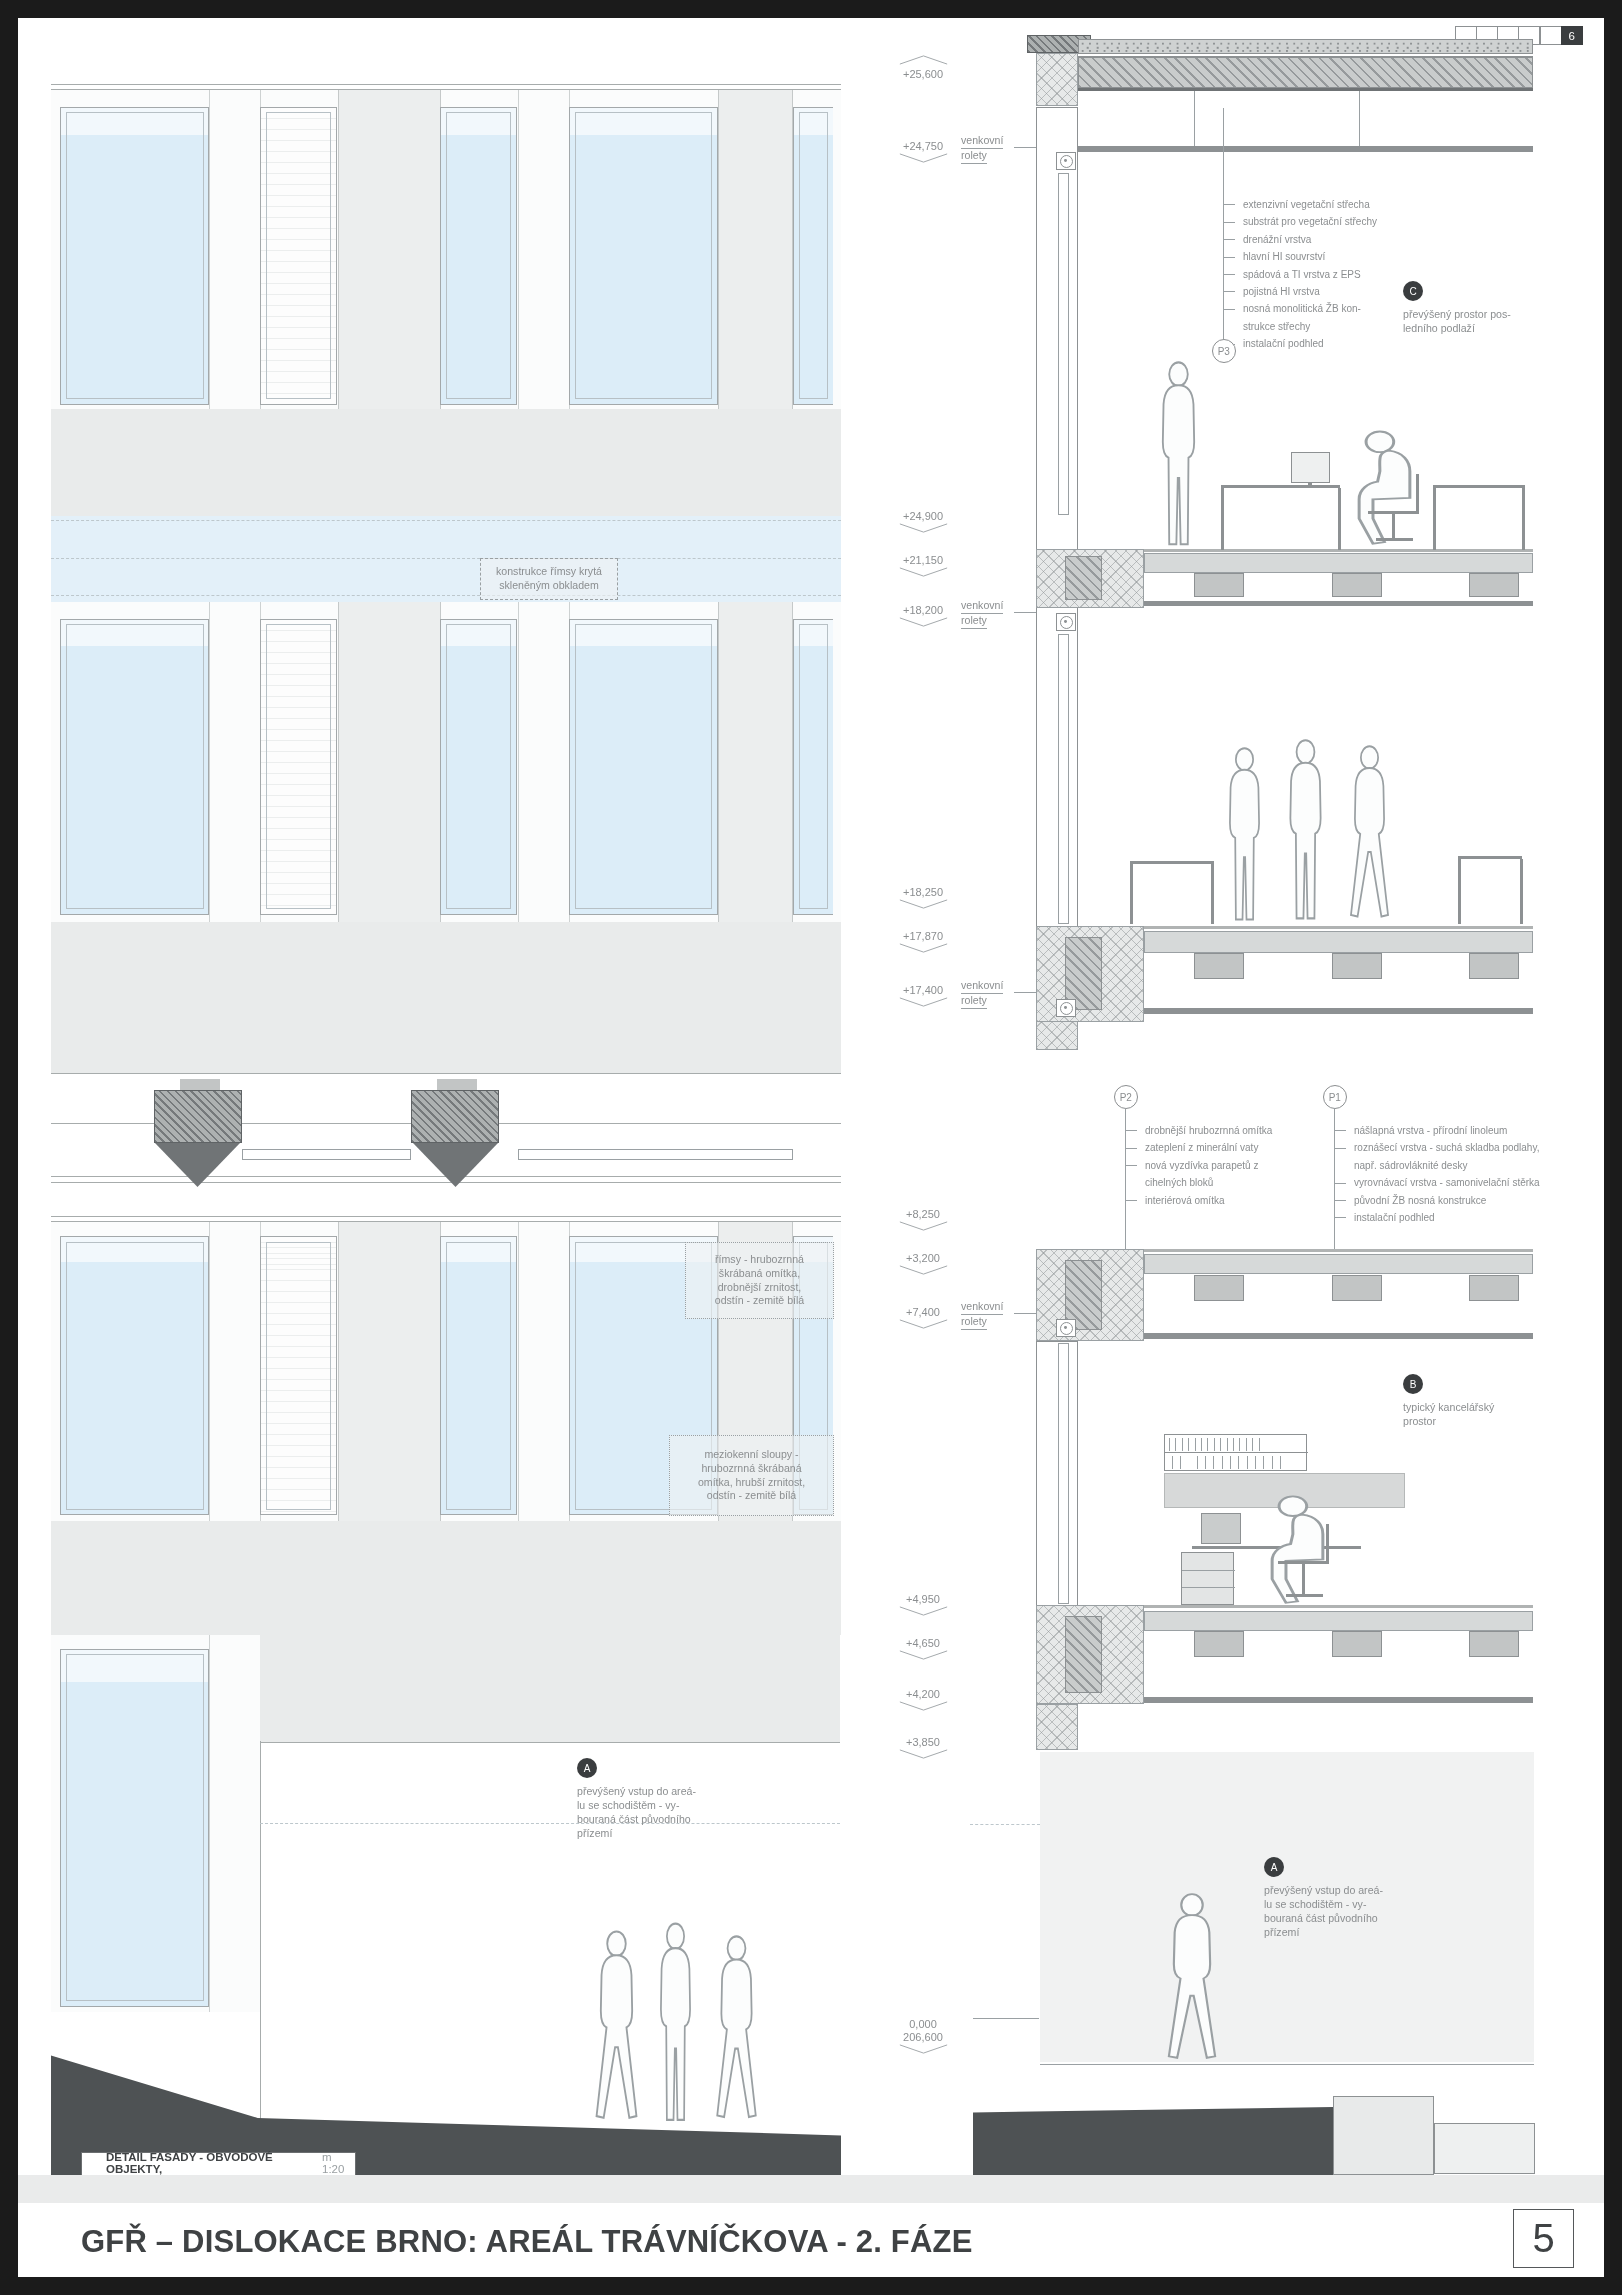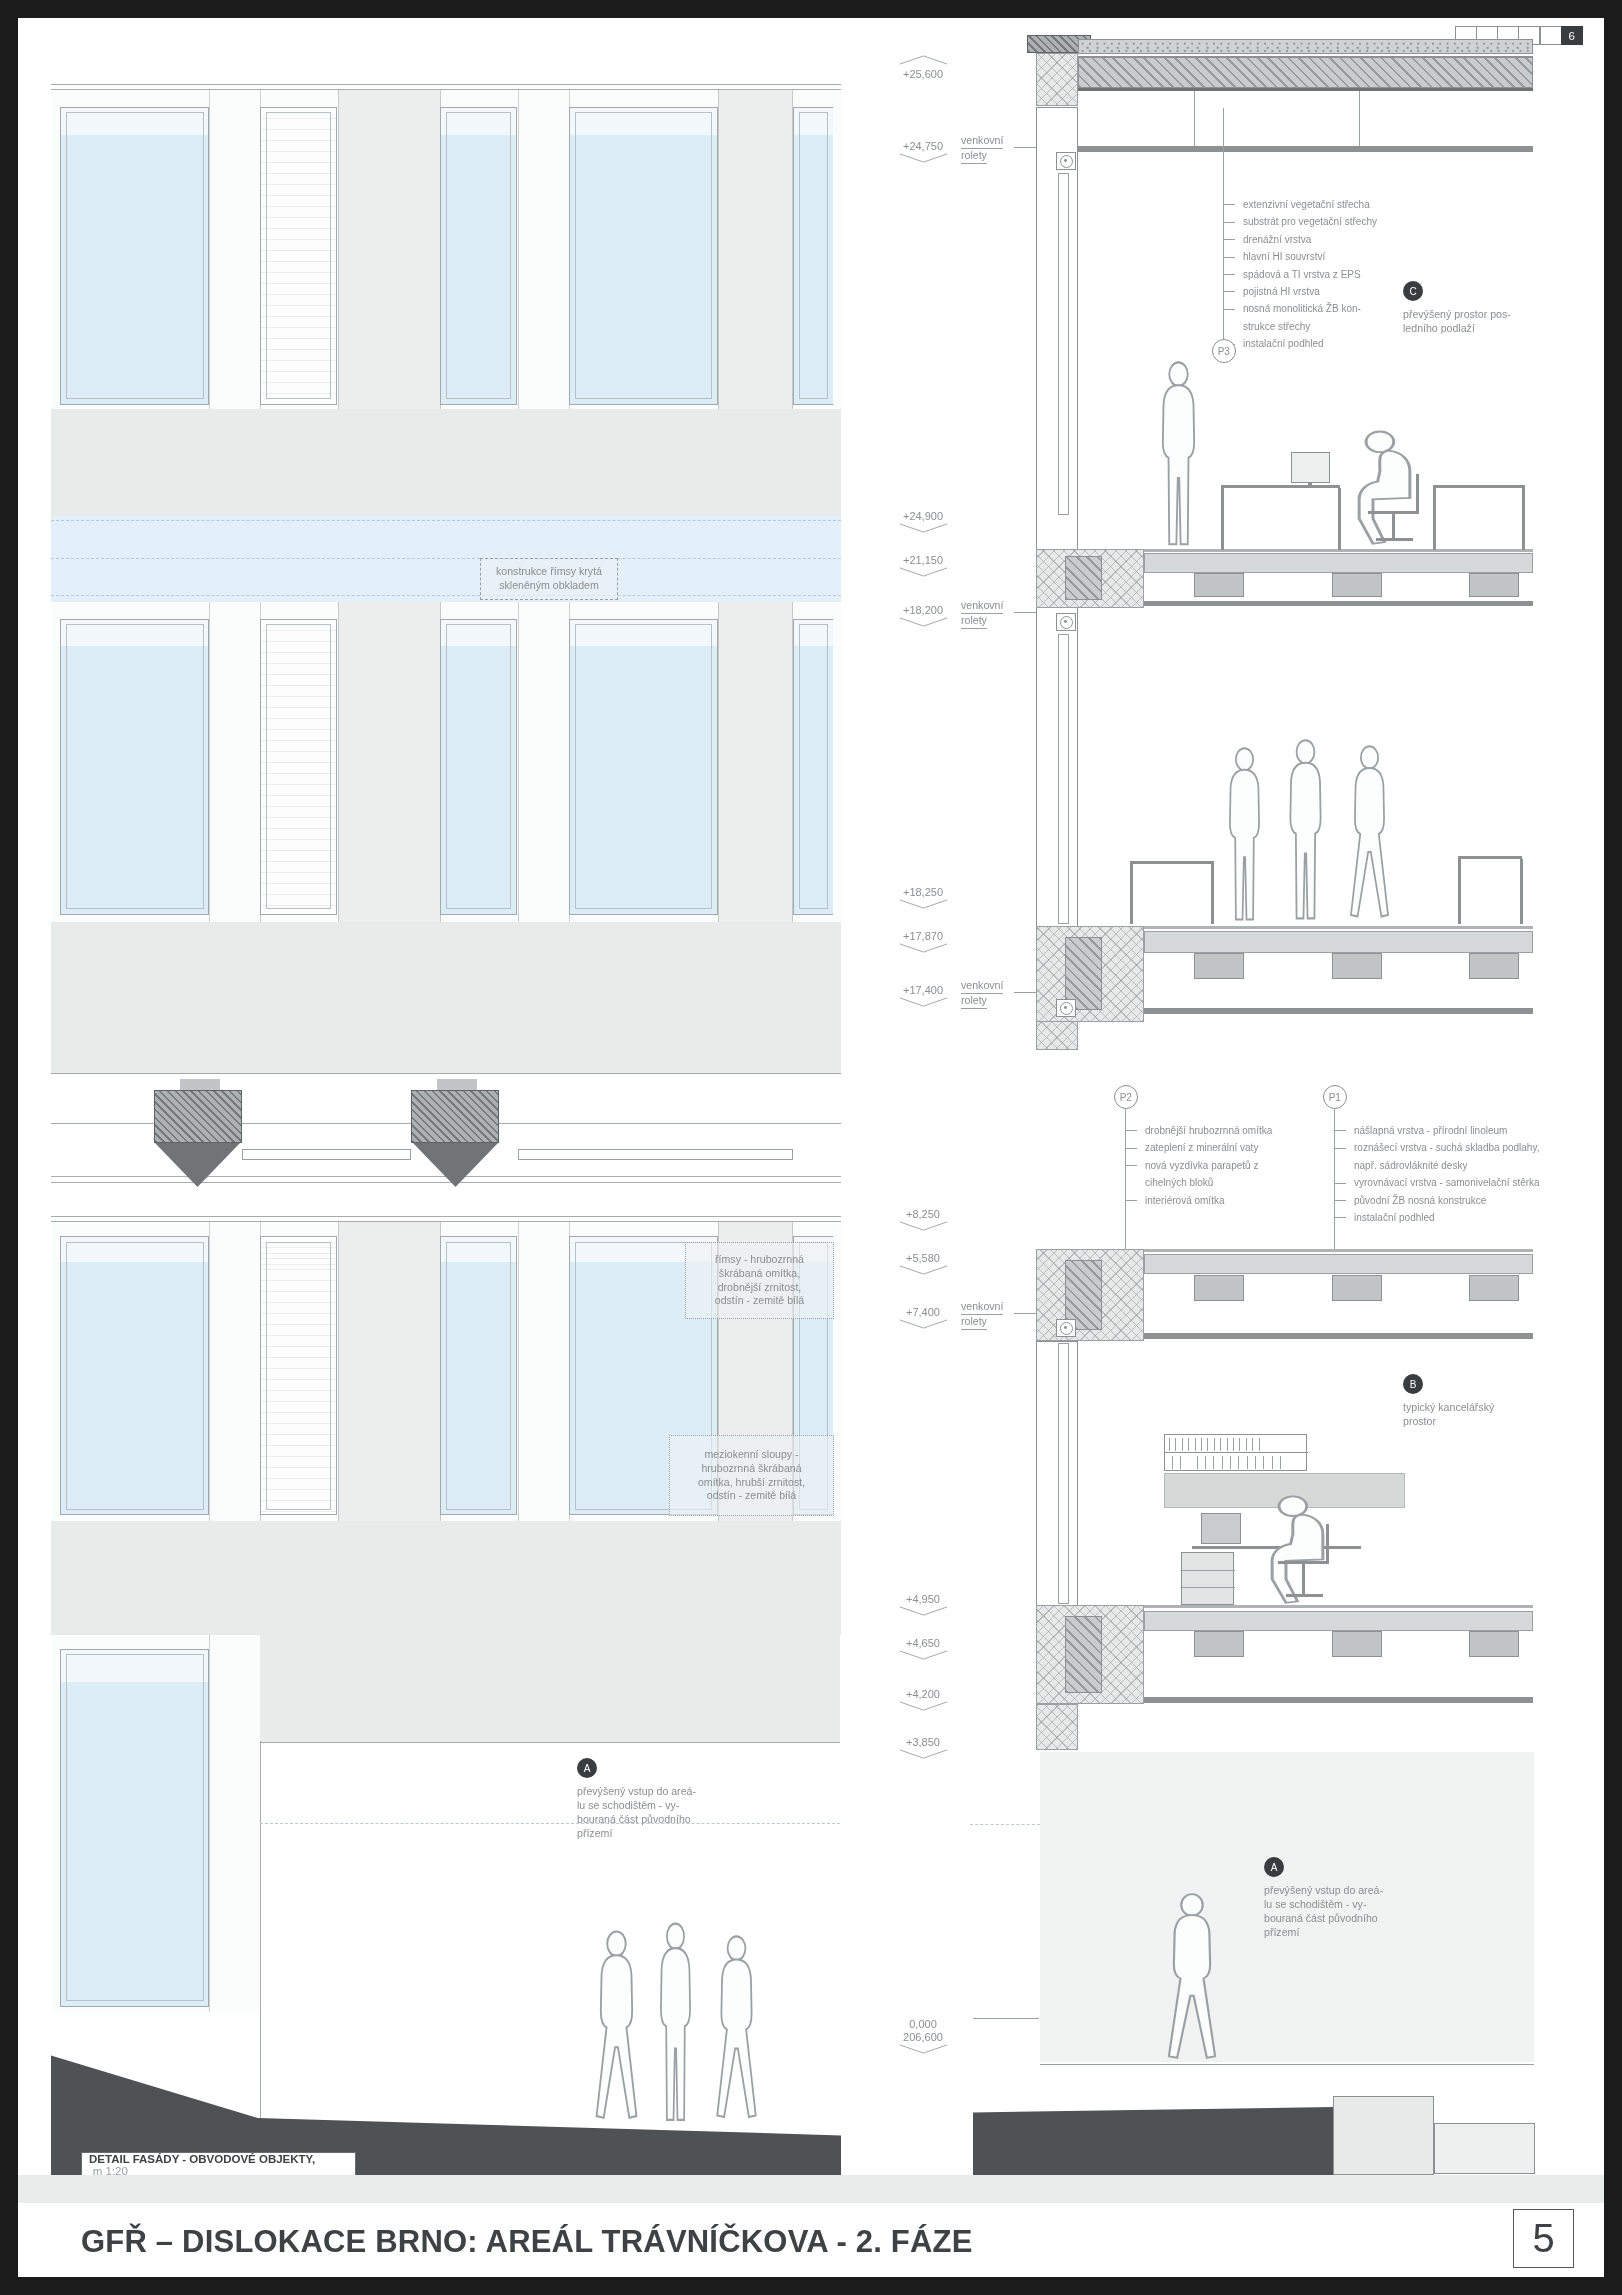--- a/index.html
+++ b/index.html
@@ -49,21 +49,21 @@
         display:flex;align-items:center;justify-content:center;}
   .ctext{margin-top:7.3px;font-size:10.6px;line-height:13.8px;color:#8b8e90;white-space:pre-line;}
   .person{position:absolute;}
   .person svg{width:100%;height:100%;}
   .furn{position:absolute;background:#8d9193;}
   .furnbox{position:absolute;border:0.9px solid #8d9193;background:#eef0f0;box-sizing:border-box;}
   #tabs{position:absolute;left:1456px;top:26px;display:flex;}
   #tabs .tb{width:22px;height:19px;border:0.9px solid #8d9193;background:#fff;margin-left:-0.9px;box-sizing:border-box;}
   #tabs .tb.on{background:#3a3d3f;color:#fff;font-size:11.5px;display:flex;align-items:center;justify-content:center;border-color:#3a3d3f;}
   #caption{position:absolute;left:81px;top:2152px;width:275px;height:24px;background:#fff;border:0.9px solid #6b6e70;
-           box-sizing:border-box;display:flex;align-items:flex-start;padding-left:7px;font-size:11.5px;flex-direction:column;}
+           box-sizing:border-box;display:flex;align-items:flex-end;padding-left:24px;font-size:11.5px;}
   #caption b{color:#3f4244;font-weight:bold;}
   #caption i{color:#9aa0a3;font-style:normal;margin-left:3.7px;}
   #graystrip{position:absolute;left:18.4px;top:2175px;width:1586px;height:27.5px;background:#eaebeb;}
   #title{position:absolute;left:81px;top:2213px;width:1304px;height:57px;line-height:57px;font-size:31px;
          font-weight:600;color:#3f4244;letter-spacing:0.2px;white-space:nowrap;}
   #pagebox{position:absolute;left:1513px;top:2209px;width:61px;height:59px;border:1.8px solid #55585a;box-sizing:border-box;
            display:flex;align-items:center;justify-content:center;font-size:40px;color:#3f4244;background:#fff;}
 </style>
 </head>
 <body>
@@ -257,21 +257,21 @@
         </svg></div>
       <div class="level" style="top: 930px;"><div class="lv">+17,870</div><svg width="51" height="10" viewBox="0 0 56 11">
           <path d="M2 1 L28 10 L54 1" fill="none" stroke="#9aa0a3"></path>
         </svg></div>
       <div class="level" style="top: 984px;"><div class="lv">+17,400</div><svg width="51" height="10" viewBox="0 0 56 11">
           <path d="M2 1 L28 10 L54 1" fill="none" stroke="#9aa0a3"></path>
         </svg></div>
       <div class="level" style="top: 1208px;"><div class="lv">+8,250</div><svg width="51" height="10" viewBox="0 0 56 11">
           <path d="M2 1 L28 10 L54 1" fill="none" stroke="#9aa0a3"></path>
         </svg></div>
-      <div class="level" style="top: 1252px;"><div class="lv">+5,580</div><svg width="51" height="10" viewBox="0 0 56 11">
+      <div class="level" style="top: 1252px;"><div class="lv">+3,200</div><svg width="51" height="10" viewBox="0 0 56 11">
           <path d="M2 1 L28 10 L54 1" fill="none" stroke="#9aa0a3"></path>
         </svg></div>
       <div class="level" style="top: 1306px;"><div class="lv">+7,400</div><svg width="51" height="10" viewBox="0 0 56 11">
           <path d="M2 1 L28 10 L54 1" fill="none" stroke="#9aa0a3"></path>
         </svg></div>
       <div class="level" style="top: 1593px;"><div class="lv">+4,950</div><svg width="51" height="10" viewBox="0 0 56 11">
           <path d="M2 1 L28 10 L54 1" fill="none" stroke="#9aa0a3"></path>
         </svg></div>
       <div class="level" style="top: 1637px;"><div class="lv">+4,650</div><svg width="51" height="10" viewBox="0 0 56 11">
           <path d="M2 1 L28 10 L54 1" fill="none" stroke="#9aa0a3"></path>

